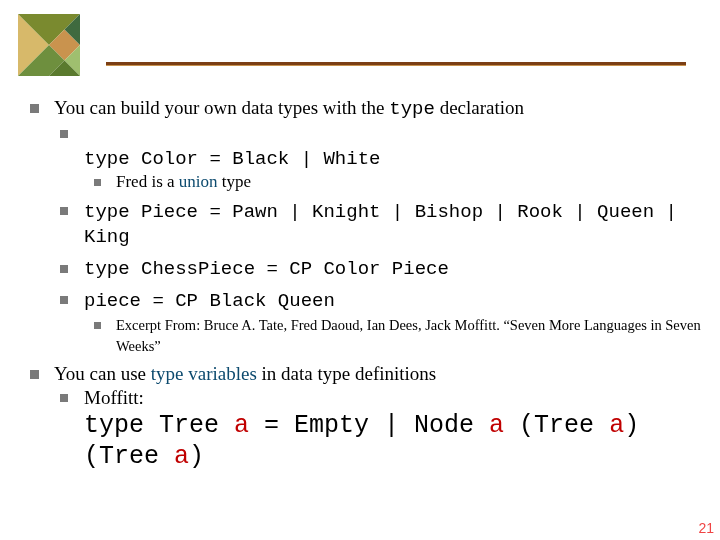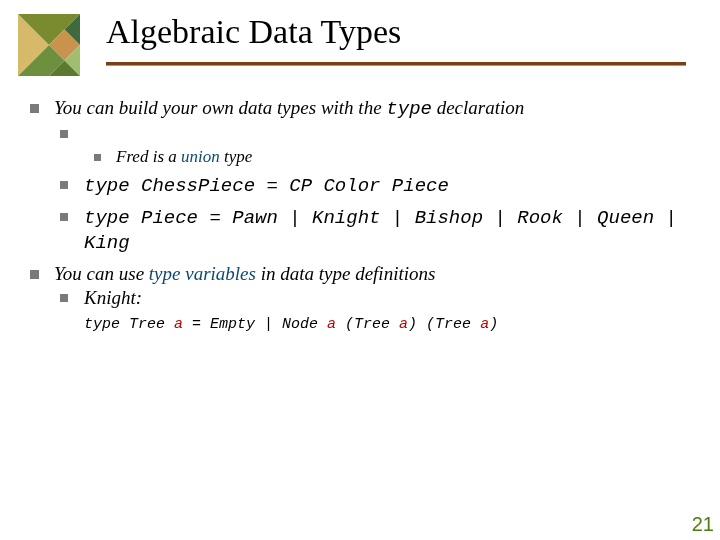--- a/index.html
+++ b/index.html
@@ -52,104 +52,111 @@
   }
   ul.lvl {
     list-style: none;
     margin: 0;
     padding: 0;
   }
   ul.lvl > li {
     position: relative;
     padding-left: 26px;
     margin-bottom: 6px;
-    font-style: italic;
   }
   ul.lvl > li::before {
     content: "";
     position: absolute;
     left: 2px;
     top: 0.42em;
     width: 9px;
     height: 9px;
     background: #7a7a7a;
   }
   ul.lvl2 > li { padding-left: 30px; }
   ul.lvl2 > li::before { left: 6px; width: 8px; height: 8px; top: 0.46em; }
   ul.lvl3 > li { padding-left: 32px; font-size: 17px; }
   ul.lvl3 > li::before { left: 10px; width: 7px; height: 7px; top: 0.48em; }
   .code {
     font-family: Consolas, "Courier New", monospace;
     font-size: 19px;
   }
   .code-sm {
     font-family: Consolas, "Courier New", monospace;
-    font-size: 15px;
+    font-size: 25px;
   }
   .red { color: #0c4a6e; }
   .cred { color: #c00000; font-family: Consolas, "Courier New", monospace; }
   .excerpt { font-size: 14.5px; line-height: 1.2; }
   .page-num {
     position: absolute;
     right: 6px;
     bottom: 4px;
-    font-size: 20px;
-    color: #4d7c0f;
+    font-size: 14px;
+    color: #ef4444;
     font-family: Arial, sans-serif;
   }
   .mt { margin-top: 6px; }
 </style>
 </head>
 <body>
 
 <div class="slide">
 
   <svg class="logo" viewBox="0 0 100 100">
     <rect x="0" y="0" width="100" height="100" fill="#fff"></rect>
     <polygon points="0,0 50,50 0,100" fill="#d7b96a"></polygon>
     <polygon points="0,0 100,0 50,50" fill="#7a8a2f"></polygon>
     <polygon points="50,50 75,25 100,50 75,75" fill="#c9934e"></polygon>
     <polygon points="100,0 100,50 75,25" fill="#3f6a3f"></polygon>
     <polygon points="75,75 100,50 100,100" fill="#9fbf6f"></polygon>
     <polygon points="0,100 50,50 75,75 50,100" fill="#6e8f3e"></polygon>
     <polygon points="50,100 75,75 100,100" fill="#5a7a2e"></polygon>
   </svg>
 
-  <div class="title">Algebraic Data Types</div>
   <div class="title-rule"></div>
 
   <div class="body">
     <ul class="lvl">
       <li>
         <span>You can build your own data types with the </span><span class="code">type</span><span> declaration</span>
 
         <ul class="lvl lvl2 mt">
           <li>
             <br>
+            <span class="code">type Color = Black | White</span>
             <ul class="lvl lvl3 mt">
               <li>
                 <span>Fred is a </span><span class="red">union</span><span> type</span>
               </li>
             </ul>
           </li>
           <li>
+            <span class="code">type Piece = Pawn | Knight | Bishop | Rook | Queen | King</span>
+          </li>
+          <li>
             <span class="code">type ChessPiece = CP Color Piece</span>
           </li>
           <li>
-            <span class="code">type Piece = Pawn | Knight | Bishop | Rook | Queen | King</span>
+            <span class="code">piece = CP Black Queen</span>
+            <ul class="lvl lvl3 mt">
+              <li>
+                <span class="excerpt">Excerpt From: Bruce A. Tate, Fred Daoud, Ian Dees, Jack Moffitt. “Seven More Languages in Seven Weeks”</span>
+              </li>
+            </ul>
           </li>
         </ul>
       </li>
 
       <li style="margin-top:0;">
         <span>You can use </span><span class="red">type variables</span><span> in data type definitions</span>
 
         <ul class="lvl lvl2 mt">
           <li>
-            <span>Knight:</span><br>
+            <span>Moffitt:</span><br>
             <span class="code-sm"><span>type Tree </span><span class="cred">a</span><span> = Empty | Node </span><span class="cred">a</span><span> (Tree </span><span class="cred">a</span><span>) (Tree </span><span class="cred">a</span><span>)</span></span>
           </li>
         </ul>
       </li>
     </ul>
   </div>
 
   <div class="page-num">21</div>
 </div>
 

